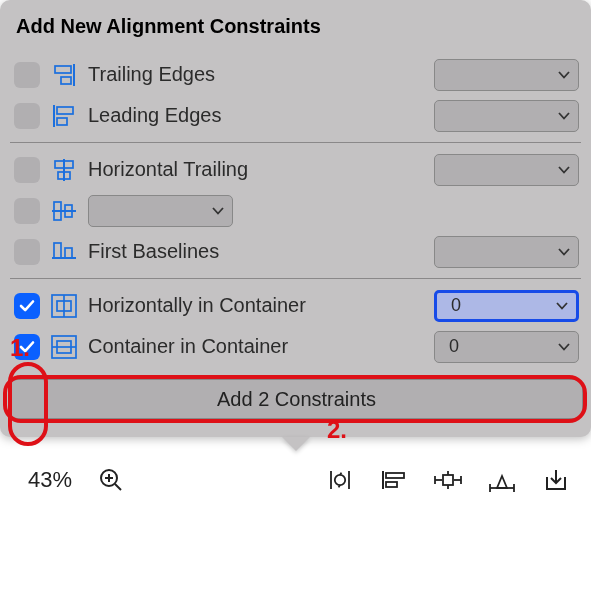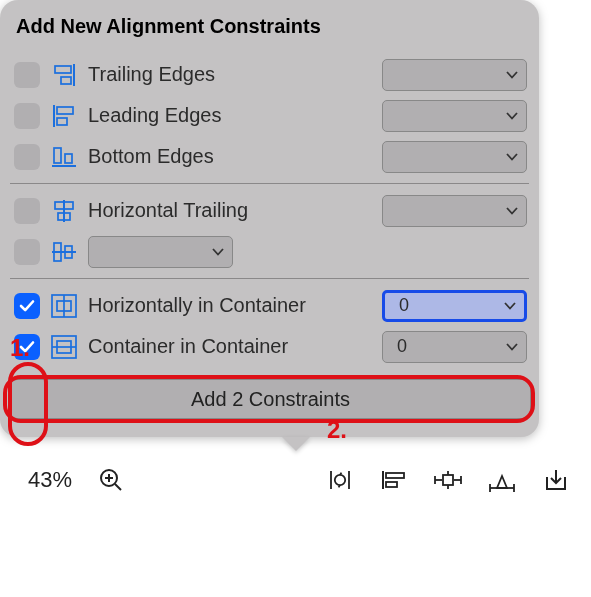--- a/index.html
+++ b/index.html
@@ -6,23 +6,23 @@
     body {
       font-family: -apple-system, "Helvetica Neue", Arial, sans-serif;
       font-size: 18px;
       width: 591px;
       height: 597px;
       background: #fff;
       overflow: hidden;
       position: relative;
     }
     .panel {
-      width: 539px;
+      width: 591px;
       background: #c4c2c3;
-      border-radius: 18px;
+      border-radius: 10px;
       padding-top: 10px;
       position: relative;
       margin-bottom: 0;
       filter: drop-shadow(0 2px 5px rgba(0,0,0,0.25));
     }
     .panel-title {
       font-weight: 700;
       font-size: 20px;
       padding: 5px 16px 16px 16px;
       color: #000;
@@ -185,37 +185,20 @@
           </svg>
         </div>
         <div class="label">Leading Edges</div>
         <div class="value-select">
           <span class="sel-text"></span>
           <svg class="chev" viewBox="0 0 12 8">
             <path d="M1 1 L6 6.5 L11 1" stroke="#333" stroke-width="1.8" fill="none"></path>
           </svg>
         </div>
       </div>
-      <div class="row">
-        <div class="checkbox"></div>
-        <div class="align-icon">
-          <svg width="26" height="24">
-            <line x1="1" y1="21" x2="25" y2="21" stroke="#1b6fde" stroke-width="2"></line>
-            <rect x="3" y="3" width="7" height="15" stroke="#1b6fde" stroke-width="1.7" fill="none"></rect>
-            <rect x="14" y="9" width="7" height="9" stroke="#1b6fde" stroke-width="1.7" fill="none"></rect>
-          </svg>
-        </div>
-        <div class="label">Bottom Edges</div>
-        <div class="value-select">
-          <span class="sel-text"></span>
-          <svg class="chev" viewBox="0 0 12 8">
-            <path d="M1 1 L6 6.5 L11 1" stroke="#333" stroke-width="1.8" fill="none"></path>
-          </svg>
-        </div>
-      </div>
       <div class="divider"></div>
       <div class="row">
         <div class="checkbox"></div>
         <div class="align-icon">
           <svg width="26" height="24">
             <line x1="13" y1="1" x2="13" y2="23" stroke="#1b6fde" stroke-width="2"></line>
             <rect x="4" y="3" width="18" height="7" stroke="#1b6fde" stroke-width="1.7" fill="none"></rect>
             <rect x="7" y="14" width="12" height="7" stroke="#1b6fde" stroke-width="1.7" fill="none"></rect>
           </svg>
         </div>
@@ -229,20 +212,37 @@
       </div>
       <div class="row">
         <div class="checkbox"></div>
         <div class="align-icon">
           <svg width="26" height="24">
             <line x1="1" y1="12" x2="25" y2="12" stroke="#1b6fde" stroke-width="2"></line>
             <rect x="3" y="3" width="7" height="18" stroke="#1b6fde" stroke-width="1.7" fill="none"></rect>
             <rect x="14" y="6" width="7" height="12" stroke="#1b6fde" stroke-width="1.7" fill="none"></rect>
           </svg>
         </div>
+        <div class="value-select">
+          <span class="sel-text"></span>
+          <svg class="chev" viewBox="0 0 12 8">
+            <path d="M1 1 L6 6.5 L11 1" stroke="#333" stroke-width="1.8" fill="none"></path>
+          </svg>
+        </div>
+      </div>
+      <div class="row">
+        <div class="checkbox"></div>
+        <div class="align-icon">
+          <svg width="26" height="24">
+            <line x1="1" y1="18" x2="25" y2="18" stroke="#1b6fde" stroke-width="2"></line>
+            <rect x="3" y="3" width="7" height="15" stroke="#1b6fde" stroke-width="1.7" fill="none"></rect>
+            <rect x="14" y="8" width="7" height="10" stroke="#1b6fde" stroke-width="1.7" fill="none"></rect>
+          </svg>
+        </div>
+        <div class="label">First Baselines</div>
         <div class="value-select">
           <span class="sel-text"></span>
           <svg class="chev" viewBox="0 0 12 8">
             <path d="M1 1 L6 6.5 L11 1" stroke="#333" stroke-width="1.8" fill="none"></path>
           </svg>
         </div>
       </div>
       <div class="divider"></div>
       <div class="row">
         <div class="checkbox checked">

